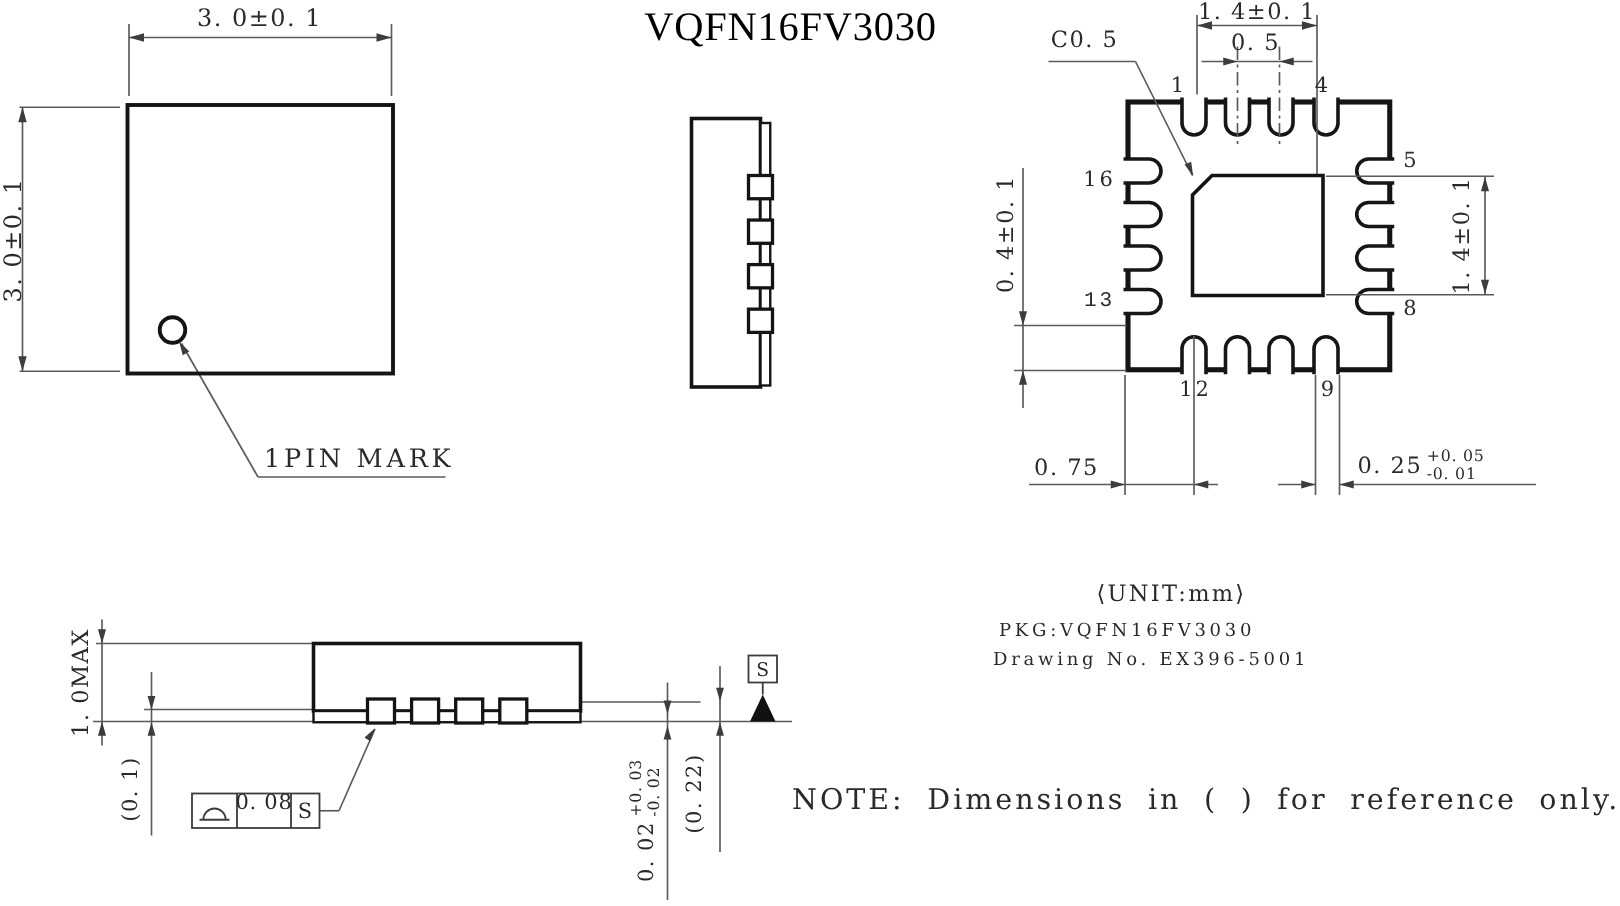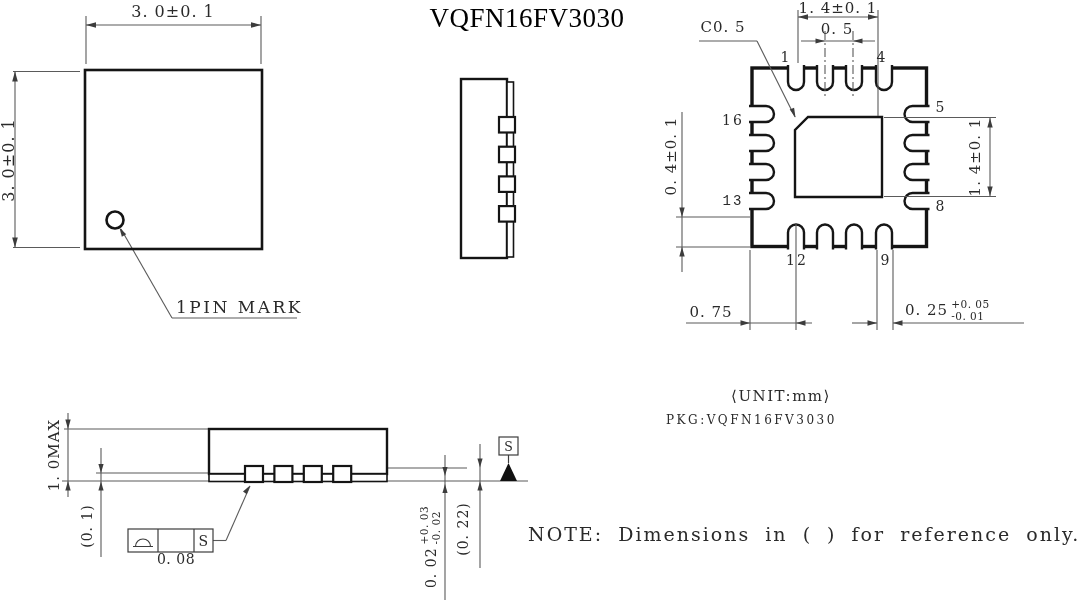--- a/index.html
+++ b/index.html
@@ -195,29 +195,30 @@
 <span class="t pin" style="left:882px;top:57px;">4</span>
 <span class="t pin" style="left:941px;top:107px;">5</span>
 <span class="t pin" style="left:941px;top:206px;">8</span>
 <span class="t pin" style="left:886px;top:260px;">9</span>
 <span class="t pin" style="left:797px;top:260px;">12</span>
 <span class="t pin" style="left:733px;top:201px;font-family:Liberation Mono, monospace;">13</span>
 <span class="t pin" style="left:733px;top:120px;">16</span>
 
 <span class="t rot" style="left:54px;top:455px;">1. 0MAX</span>
 <span class="t rot" style="left:87px;top:526px;font-size:14px;">(0. 1)</span>
-<span class="t frame-txt" style="left:176px;top:559px;">0. 08</span>
+<span class="t frame-txt" style="left:176px;top:535px;">0. 08</span>
 <span class="t frame-txt" style="left:203.5px;top:540.5px;">S</span>
 <span class="t rot dimrow" style="left:431px;top:547px;font-size:14px;">
   <span>0. 02</span>
   <span class="tol">
     <span>+0. 03</span>
     <span>-0. 02</span>
   </span>
 </span>
 <span class="t rot" style="left:463px;top:529px;font-size:14px;">(0. 22)</span>
 <span class="t datum-txt" style="left:508.5px;top:446.5px;">S</span>
 
 <span class="t unit" style="left:781px;top:396px;">⟨UNIT:mm⟩</span>
 <span class="t tl info" style="left:666px;top:420px;">PKG:VQFN16FV3030</span>
+<span class="t tl info" style="left:662px;top:439px;">Drawing No. EX396-5001</span>
 <span class="t tl note" style="left:528px;top:534px;">NOTE: Dimensions in ( ) for reference only.</span>
 
 </div>
 
 </body></html>

